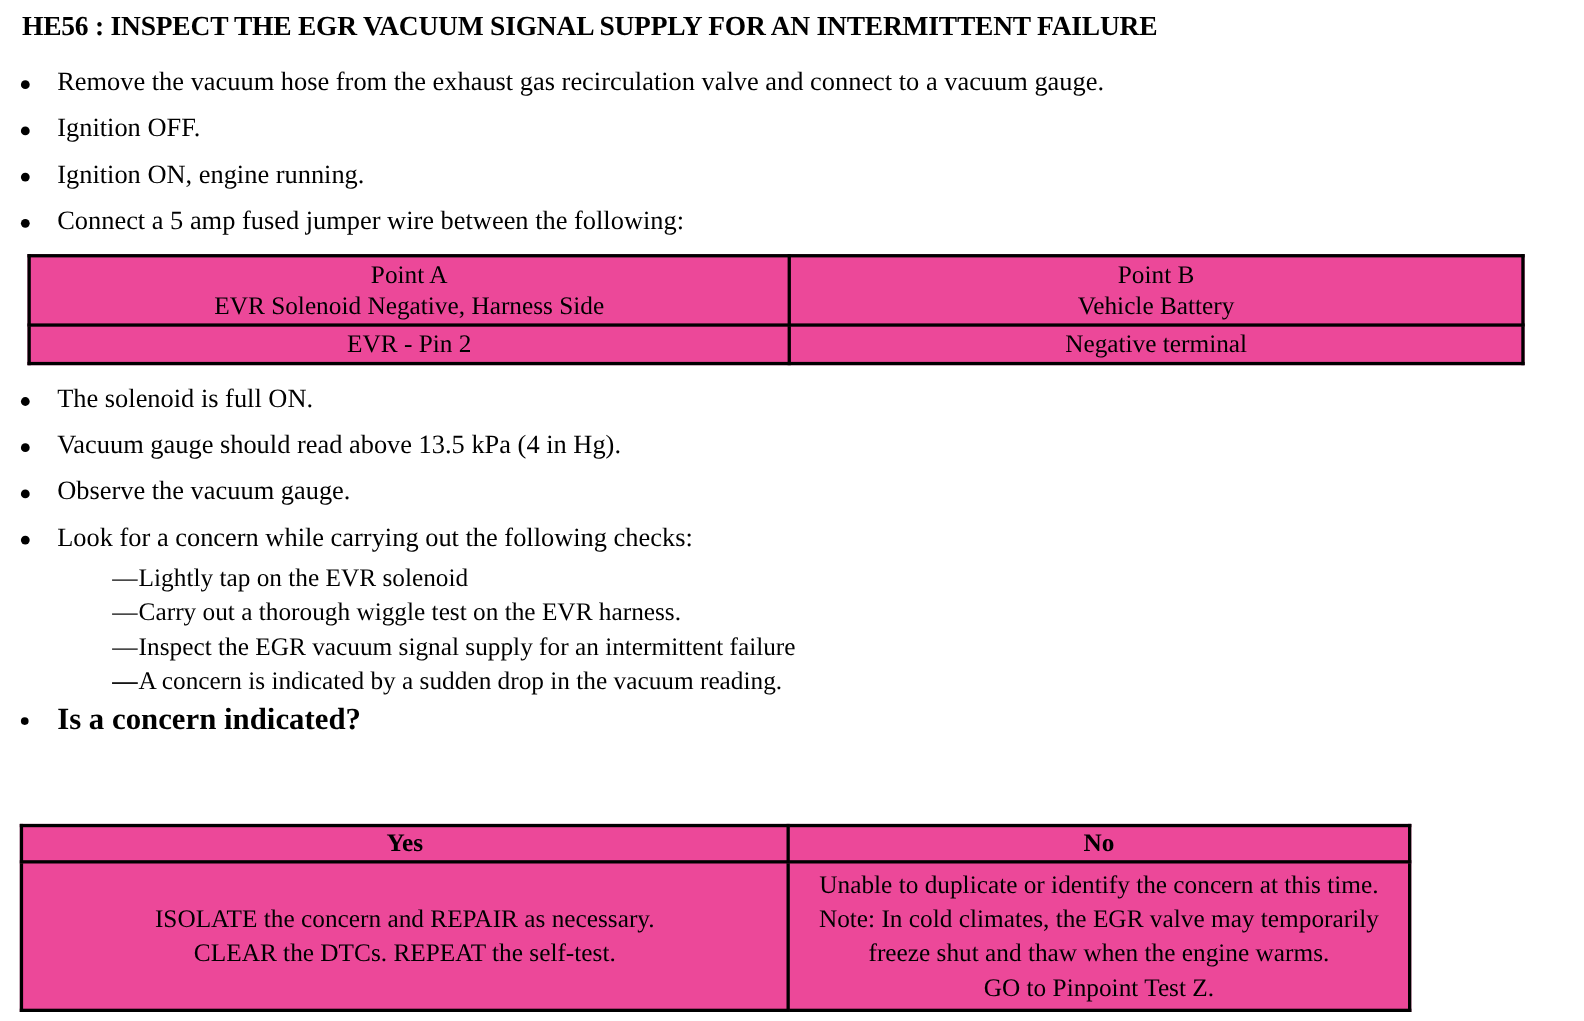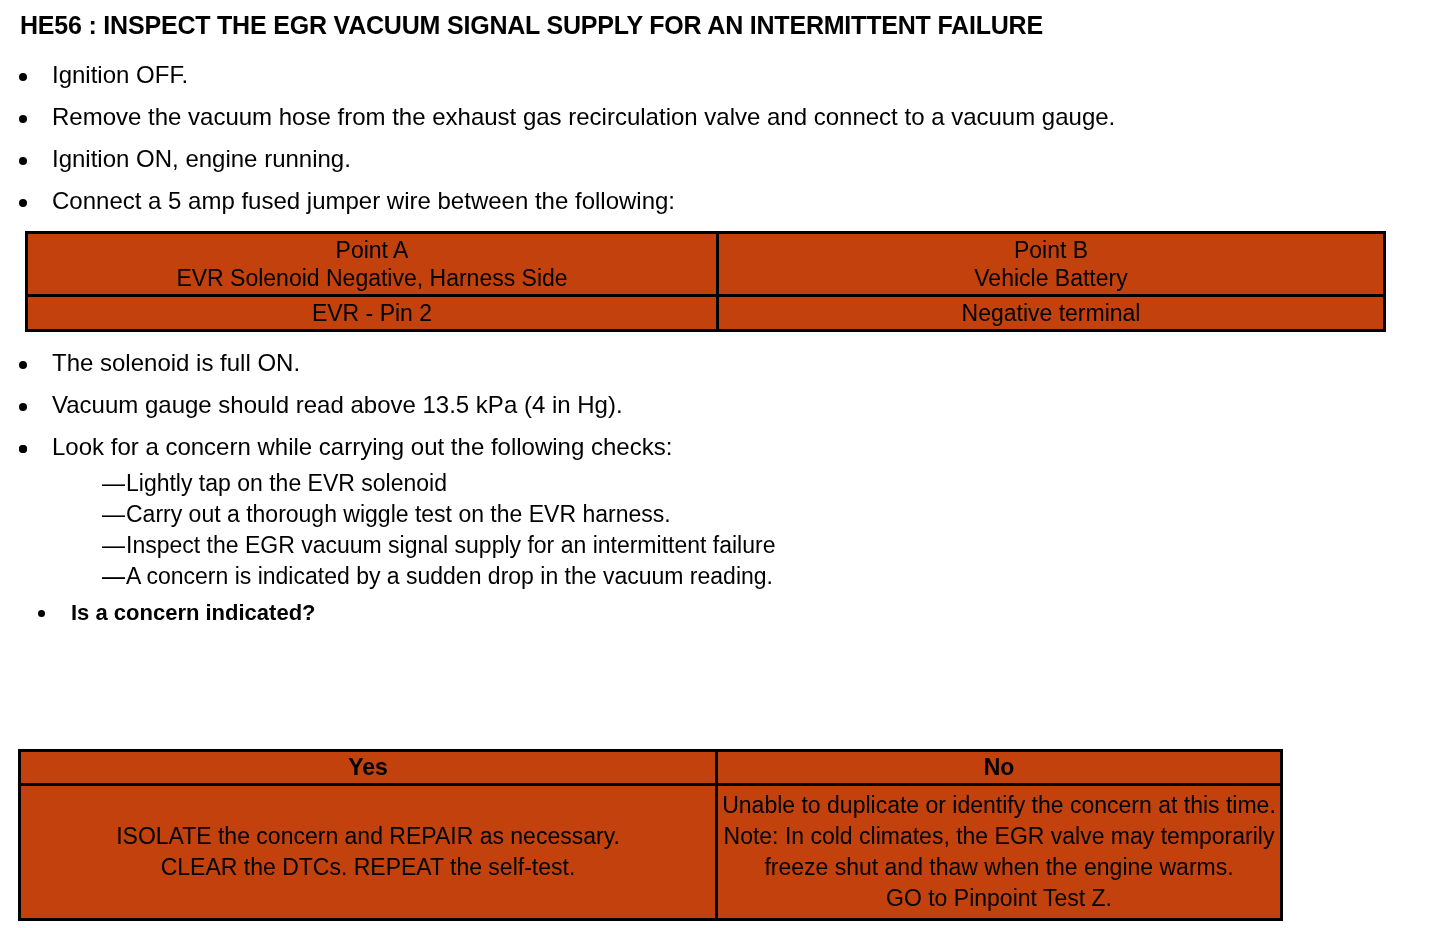--- a/index.html
+++ b/index.html
@@ -15,20 +15,21 @@
     color: #000000;
     overflow: hidden;
   }
 
   .page {
     position: relative;
     width: 1440px;
     height: 928px;
     box-sizing: border-box;
     padding: 0;
+    font-family: Liberation Serif, serif;
   }
 
   
   .doc-title {
     position: absolute;
     left: 20px;
     top: 11px;
     font-size: 25px;
     font-weight: bold;
     letter-spacing: -0.2px;
@@ -57,22 +58,21 @@
     position: absolute;
     left: 19px;
     top: 19px;
     width: 8px;
     height: 8px;
     background: #000;
     border-radius: 50%;
   }
   .bullet-item.bold-q {
     font-weight: bold;
-    font-size: 22px;
-    margin-left: 19px;
+    font-size: 28px;
   }
   .bullet-item.bold-q > .bullet-dot {
     top: 18px;
     width: 7px;
     height: 7px;
   }
 
   
   .dash-list {
     margin: 0;
@@ -93,21 +93,21 @@
   }
   .sub-wrap {
     padding-left: 50px;
   }
 
   
   table.grid {
     position: absolute;
     border-collapse: collapse;
     table-layout: fixed;
-    background: #c2410c;
+    background: #ec4899;
   }
   table.grid td,
   table.grid th {
     border: 3px solid #000;
     text-align: center;
     vertical-align: middle;
     font-weight: normal;
     padding: 2px 4px;
   }
 
@@ -149,25 +149,25 @@
 </head>
 <body>
 
 <div class="page">
 
   <div class="doc-title">HE56 : INSPECT THE EGR VACUUM SIGNAL SUPPLY FOR AN INTERMITTENT FAILURE</div>
 
   <ul class="bullet-list top">
     <li class="bullet-item">
       <span class="bullet-dot"></span>
+      <span>Remove the vacuum hose from the exhaust gas recirculation valve and connect to a vacuum gauge.</span>
+    </li>
+    <li class="bullet-item">
+      <span class="bullet-dot"></span>
       <span>Ignition OFF.</span>
-    </li>
-    <li class="bullet-item">
-      <span class="bullet-dot"></span>
-      <span>Remove the vacuum hose from the exhaust gas recirculation valve and connect to a vacuum gauge.</span>
     </li>
     <li class="bullet-item">
       <span class="bullet-dot"></span>
       <span>Ignition ON, engine running.</span>
     </li>
     <li class="bullet-item">
       <span class="bullet-dot"></span>
       <span>Connect a 5 amp fused jumper wire between the following:</span>
     </li>
   </ul>
@@ -195,20 +195,21 @@
     <li class="bullet-item">
       <span class="bullet-dot"></span>
       <span>The solenoid is full ON.</span>
     </li>
     <li class="bullet-item">
       <span class="bullet-dot"></span>
       <span>Vacuum gauge should read above 13.5 kPa (4 in Hg).</span>
     </li>
     <li class="bullet-item">
       <span class="bullet-dot"></span>
+      <span>Observe the vacuum gauge.</span>
     </li>
     <li class="bullet-item">
       <span class="bullet-dot"></span>
       <span>Look for a concern while carrying out the following checks:</span>
       <div class="sub-wrap">
         <ul class="dash-list">
           <li class="dash-item">
             <span class="em-dash">—</span>
             <span>Lightly tap on the EVR solenoid</span>
           </li>

